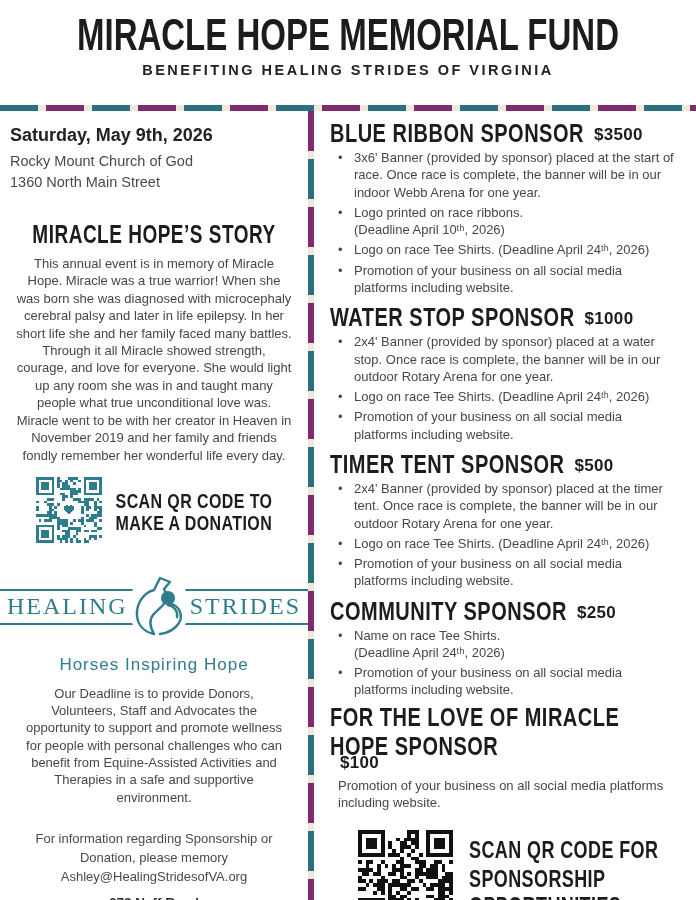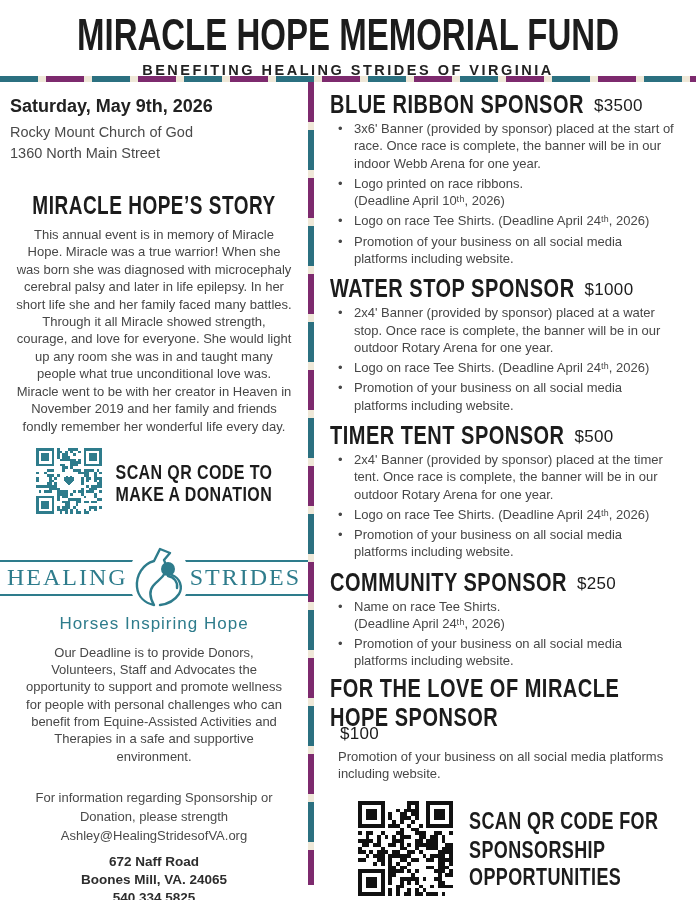--- a/index.html
+++ b/index.html
@@ -9,21 +9,21 @@
   *{margin:0;padding:0;box-sizing:border-box;}
   html,body{width:696px;height:900px;overflow:hidden;background:#fff;
     font-family:"Liberation Sans","DejaVu Sans",sans-serif;color:var(--body);}
   .page{width:696px;height:900px;position:relative;background:#fff;}
 
   
   .hdg{display:inline-block;transform:scaleY(1.32);transform-origin:center;
     font-weight:800;color:var(--ink);letter-spacing:.5px;line-height:1.08;}
 
   
-  .hero{height:76px;text-align:center;padding-top:17px;}
+  .hero{height:105px;text-align:center;padding-top:17px;}
   .hero .title{font-size:33px;letter-spacing:0;transform:scaleY(1.35);}
   .hero .subtitle{display:block;margin-top:9px;font-size:14.5px;font-weight:700;
     letter-spacing:2.5px;color:#222;}
 
   
   .hr{height:6px;border:none;
     background:repeating-linear-gradient(90deg,
       var(--teal) 0 38px, var(--cream) 38px 46px,
       var(--purple) 46px 84px, var(--cream) 84px 92px);}
   .vline{width:6px;
@@ -51,35 +51,35 @@
   .qr-label{font-size:16px;transform:scaleY(1.3);letter-spacing:.4px;
     white-space:pre-line;}
 
   .org{text-align:center;padding:12px 10px 0;}
   .hs-logo{display:flex;align-items:center;justify-content:center;height:64px;}
   .hs-box{border:2px solid var(--logo-teal);color:var(--logo-teal);
     font-family:"Liberation Serif","DejaVu Serif",serif;font-size:24px;
     letter-spacing:2px;padding:2px 10px 3px;line-height:1.1;}
   .hs-horse{margin:0 -12px;position:relative;z-index:2;background:#fff;
     border-radius:50%;padding:0 2px;}
-  .tagline{color:var(--logo-teal);font-size:17px;letter-spacing:1px;margin-top:4px;}
+  .tagline{color:var(--logo-teal);font-size:17px;letter-spacing:1px;margin-top:16px;}
   .mission{font-size:13px;line-height:1.33;color:#474747;text-align:center;
     padding:10px 14px 12px;}
 
   .contact{text-align:center;padding:10px 8px 0;}
   .contact .c-line{font-size:13px;line-height:1.45;color:#4a4a4a;}
   .contact .c-strong{font-size:13.5px;font-weight:800;color:#2d2d2d;
     line-height:1.3;margin-top:8px;white-space:pre-line;}
   .contact a{color:inherit;text-decoration:none;}
 
   
   .sponsor{margin-bottom:11px;}
   .sponsor-head{margin-bottom:4px;}
   .sponsor-head .hdg{font-size:20px;max-width:300px;}
-  .price{display:inline-block;font-size:17px;font-weight:400;color:var(--ink);
+  .price{display:inline-block;font-size:17px;font-weight:700;color:var(--ink);
     margin-left:10px;letter-spacing:.3px;text-align:center;}
   .bullets{list-style:none;padding-left:8px;}
   .bullets li{position:relative;padding-left:16px;font-size:13px;
     line-height:1.33;color:#474747;margin-bottom:3px;white-space:pre-line;}
   .bullets li::before{content:"•";position:absolute;left:0;top:0;
     color:#474747;font-size:13px;}
   .note{font-size:13px;line-height:1.35;color:#474747;padding-left:8px;
     white-space:pre-line;}
 
   .sponsor-qr{display:flex;align-items:center;gap:16px;margin-top:18px;
@@ -326,21 +326,21 @@
           <span class="hs-box">STRIDES</span>
         </div>
         <div class="tagline">Horses Inspiring Hope</div>
         <p class="mission">Our Deadline is to provide Donors,  Volunteers, Staff and Advocates the opportunity to support and promote wellness for people with personal challenges who can benefit from Equine-Assisted Activities and Therapies in a safe and supportive environment.</p>
       </div>
 
       <div class="hr"></div>
 
       <div class="contact">
         <div class="c-line">For information regarding Sponsorship or</div>
-        <div class="c-line">Donation, please strength</div>
+        <div class="c-line">Donation, please memory</div>
         <div class="c-line"><a href="#">Ashley@HealingStridesofVA.org</a></div>
         <div class="c-strong">672 Naff Road
 Boones Mill, VA. 24065
 540.334.5825
 www.HealingStridesofVA.org</div>
       </div>
 
     </div>
 
     <div class="vline"></div>

